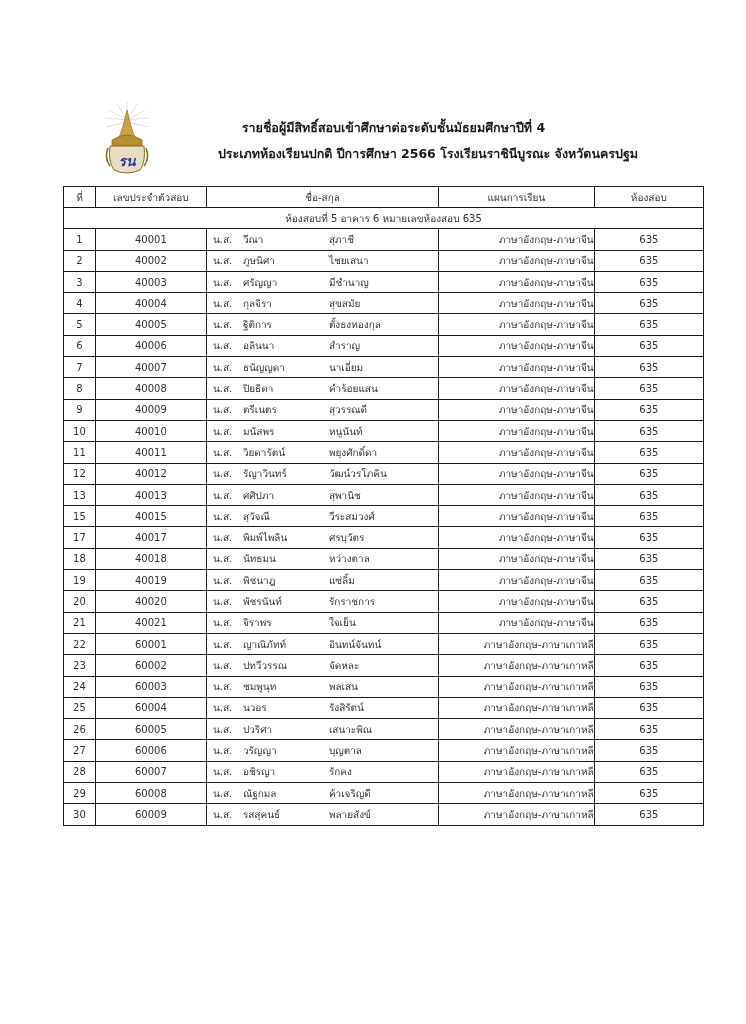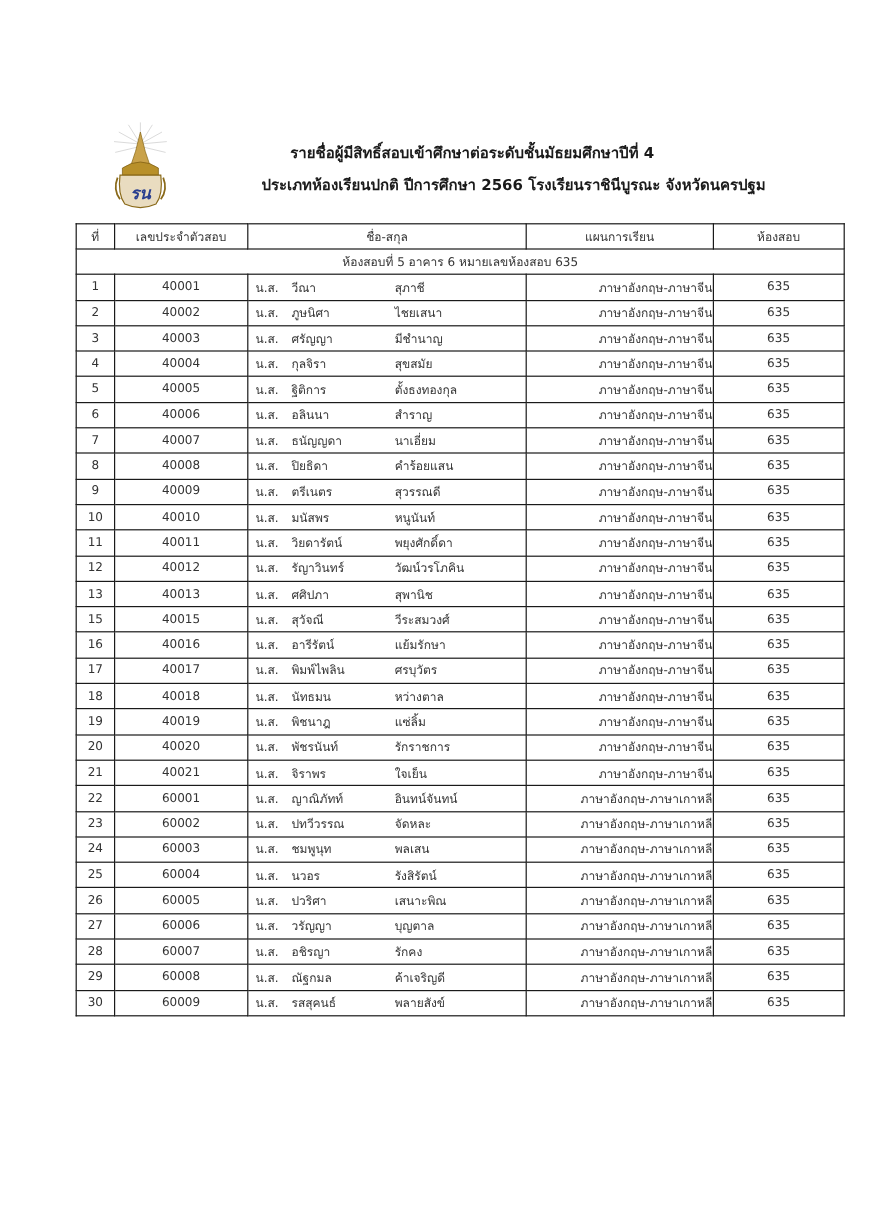--- a/index.html
+++ b/index.html
@@ -17,21 +17,21 @@
     }
     .header {
       position: absolute;
       left: 0;
       top: 0;
       width: 746px;
       height: 180px;
     }
     .logo {
       position: absolute;
-      left: 92px;
+      left: 102px;
       top: 100px;
       width: 50px;
       height: 76px;
     }
     .title-1 {
       position: absolute;
       left: 0;
       width: 746px;
       top: 118px;
       text-align: center;
@@ -310,33 +310,20 @@
           <div class="name-wrap">
             <span class="name-prefix">น.ส.</span>
             <span class="name-first">สุวัจณี</span>
             <span class="name-last">วีระสมวงศ์</span>
           </div>
         </td>
         <td class="c-plan">ภาษาอังกฤษ-ภาษาจีน</td>
         <td class="c-room">635</td>
       </tr>
       <tr>
-        <td class="c-no">16</td>
-        <td class="c-id">40016</td>
-        <td class="c-name">
-          <div class="name-wrap">
-            <span class="name-prefix">น.ส.</span>
-            <span class="name-first">อารีรัตน์</span>
-            <span class="name-last">แย้มรักษา</span>
-          </div>
-        </td>
-        <td class="c-plan">ภาษาอังกฤษ-ภาษาจีน</td>
-        <td class="c-room">635</td>
-      </tr>
-      <tr>
         <td class="c-no">17</td>
         <td class="c-id">40017</td>
         <td class="c-name">
           <div class="name-wrap">
             <span class="name-prefix">น.ส.</span>
             <span class="name-first">พิมพ์ไพลิน</span>
             <span class="name-last">ศรบุวัตร</span>
           </div>
         </td>
         <td class="c-plan">ภาษาอังกฤษ-ภาษาจีน</td>

